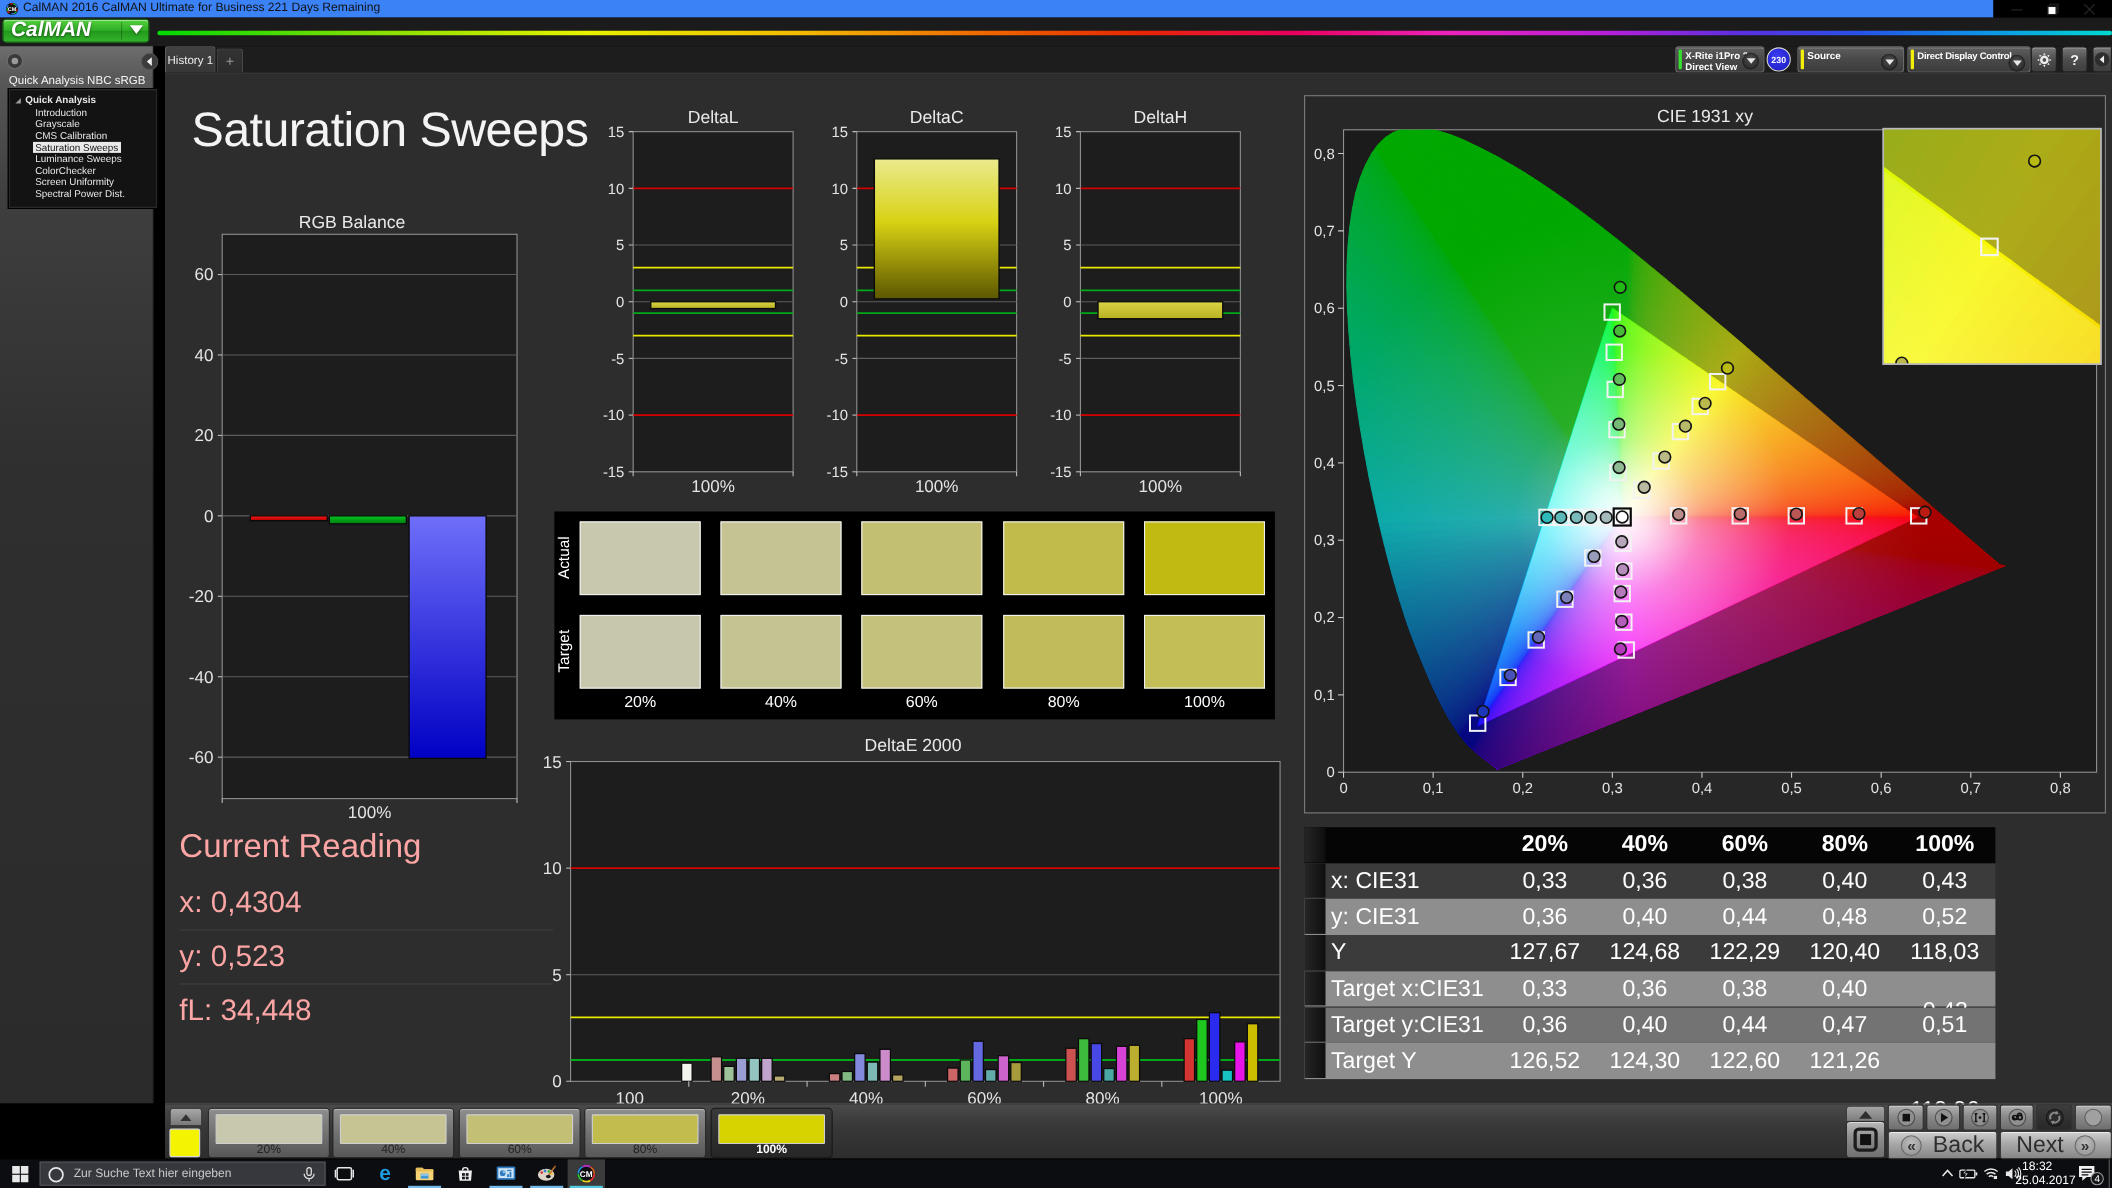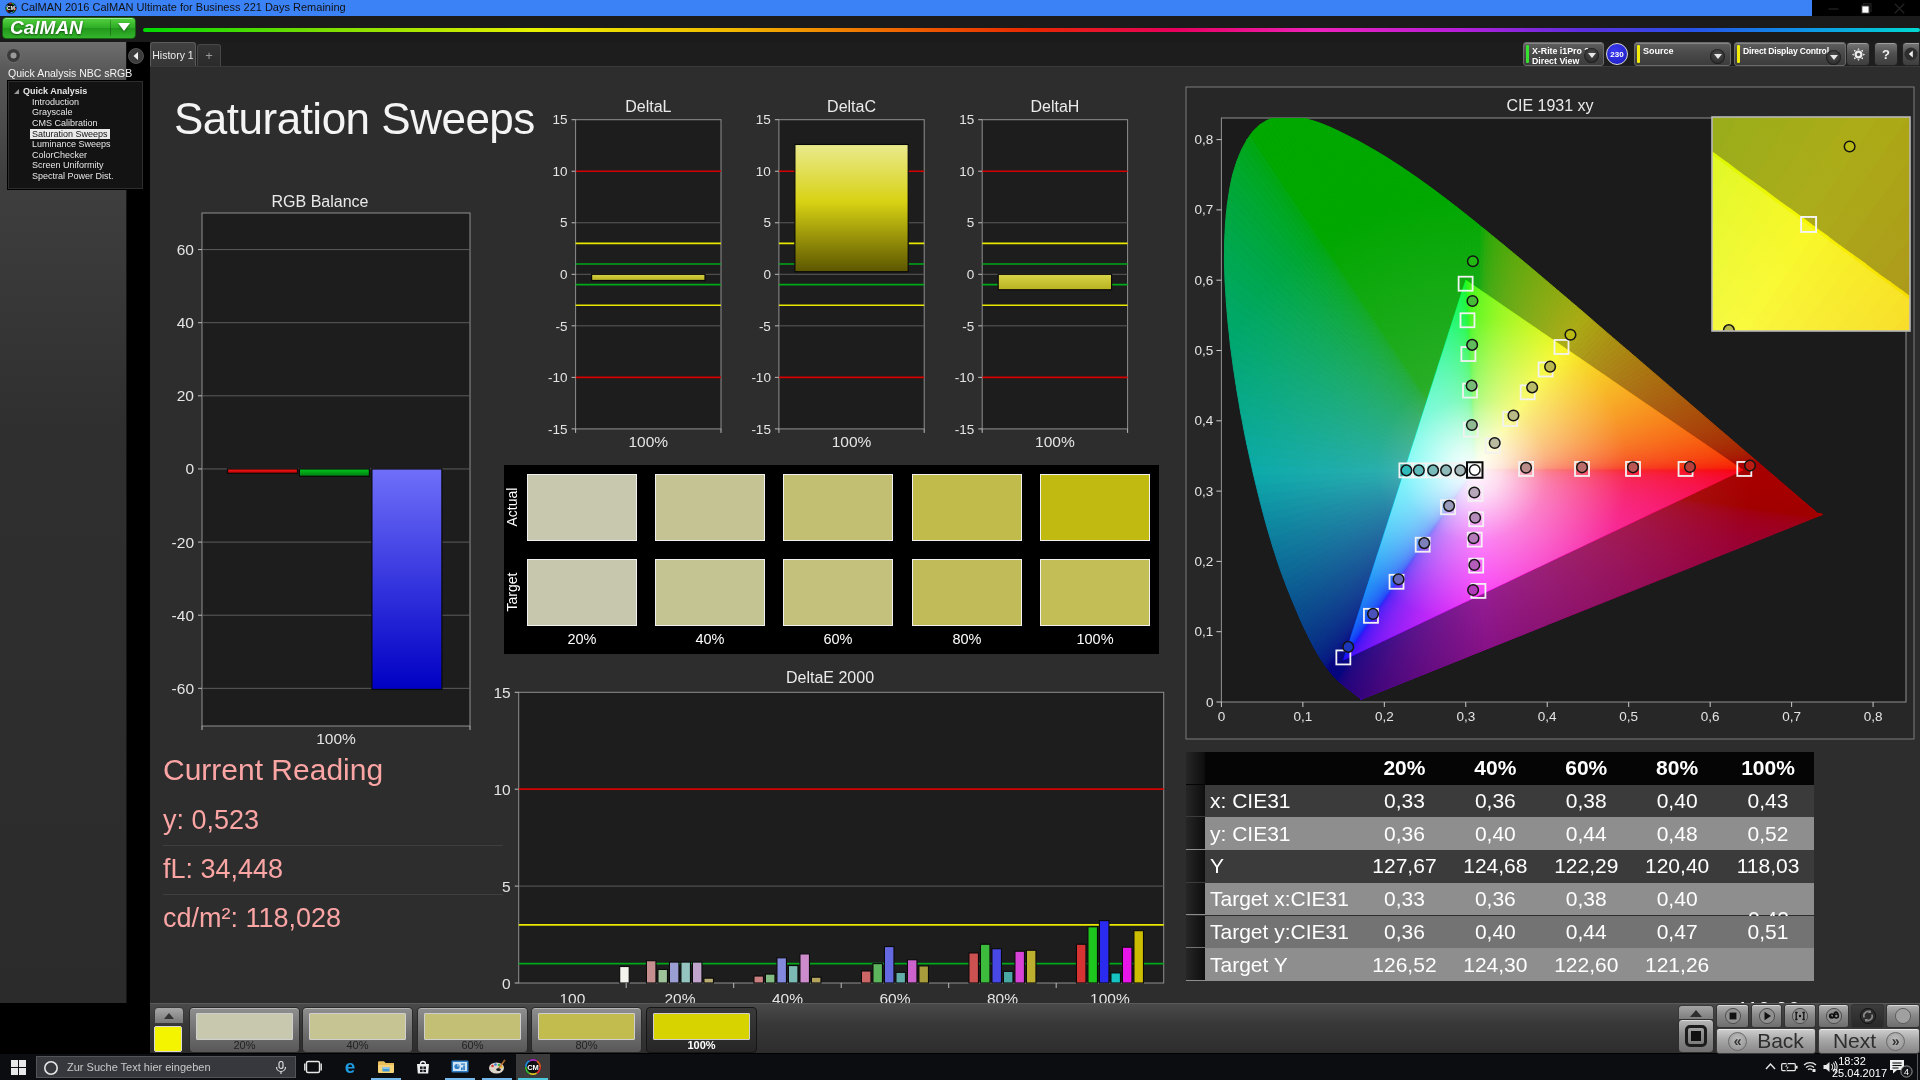--- a/index.html
+++ b/index.html
@@ -42,21 +42,21 @@
           background:radial-gradient(circle at 50% 35%,#4a4a4a,#262626); box-shadow:inset 0 0 2px #000; }
   .chev:after { content:""; position:absolute; left:3.5px; top:5px; width:0; height:0;
           border-left:4px solid transparent; border-right:4px solid transparent; border-top:5px solid #e8e8e8; }
   #meter-badge { border-radius:50%; background:radial-gradient(circle at 40% 35%,#3a3af2,#1b1bbe); border:1.5px solid #d8d8d8;
                  color:#fff; font-size:8px; font-weight:700; display:flex; align-items:center; justify-content:center; }
   .toolbtn { top:0px; width:24px; height:24px; border-radius:4px; border:1px solid #222;
              background:linear-gradient(#777,#4e4e4e 50%,#3e3e3e); box-shadow:inset 0 1px 0 rgba(255,255,255,.3);
              display:flex; align-items:center; justify-content:center; color:#f2f2f2; font-weight:700; font-size:13px; }
 
   
-  #sidebar { left:0; top:42px; width:127px; height:961px;
+  #sidebar { left:0; top:42px; width:140px; height:961px;
              background:linear-gradient(#6e6e6e 0%,#585858 3%,#3f3f3f 14%,#2f2f2f 40%,#2b2b2b 100%);
              border-right:1px solid #151515; }
   #sidebar-label { position:absolute; left:8px; top:25px; font-size:10.5px; color:#f4f4f4; white-space:nowrap; }
   #tree { position:absolute; left:7px; top:38px; width:137px; height:110px; background:#131313; border:1px solid #000;
           box-shadow:inset 0 0 0 1px #2e2e2e; }
   .treerow { position:absolute; left:0; width:100%; height:10.6px; font-size:9px; color:#e6e6e6; white-space:nowrap; }
   .treerow .lbl { position:absolute; left:24px; top:0; }
   .treerow.root .lbl { left:15px; font-weight:700; }
   .treerow.sel .lbl { background:#e9e9e9; color:#141414; padding:0 2px; margin-left:-2px; }
 
@@ -1600,23 +1600,23 @@
           <rect x="1801.0853658536585" y="215.9458333333334" width="15" height="15" fill="none" stroke="#f4f4f4" stroke-width="1.9"></rect>
           <circle cx="1849.6341463414633" cy="145.42500000000024" r="5.3" fill="rgb(185,186,18)" stroke="#141414" stroke-width="1.5"></circle>
           <circle cx="1728.9024390243903" cy="329.10833333333346" r="5.3" fill="rgb(185,186,74)" stroke="#141414" stroke-width="1.5"></circle>
         </g>
         <rect x="1712" y="116" width="198" height="214" fill="none" stroke="#b8b8b8" stroke-width="1.6"></rect>
       </g>
     </svg>
 
   <div id="current-reading">
     <div class="cr-title">Current Reading</div>
+  <div class="cr-row">x: 0,4304</div>
       <div class="cr-row">y: 0,523</div>
       <div class="cr-row">fL: 34,448</div>
-      <div class="cr-row">cd/m²: 118,028</div>
     </div>
 
   <div id="swatch-panel">
       <div class="swrotlbl" style="left: -12px; top: 33.5px; width: 40px; text-align: center;">Actual</div>
       <div class="swatch" style="left: 23px; top: 9px; width: 110px; height: 67px; background: rgb(200, 200, 175);"></div>
       <div class="swatch" style="left: 151px; top: 9px; width: 110px; height: 67px; background: rgb(197, 195, 147);"></div>
       <div class="swatch" style="left: 279px; top: 9px; width: 110px; height: 67px; background: rgb(194, 191, 114);"></div>
       <div class="swatch" style="left: 408px; top: 9px; width: 110px; height: 67px; background: rgb(193, 187, 75);"></div>
       <div class="swatch" style="left: 536px; top: 9px; width: 110px; height: 67px; background: rgb(193, 186, 17);"></div>
       <div class="swrotlbl" style="left: -12px; top: 118.5px; width: 40px; text-align: center;">Target</div>

